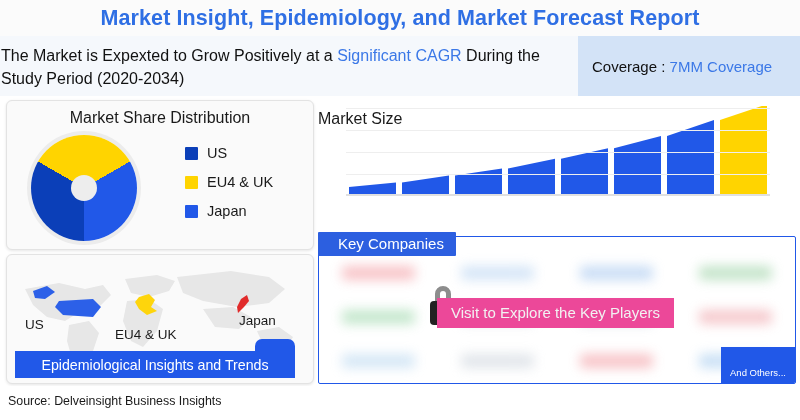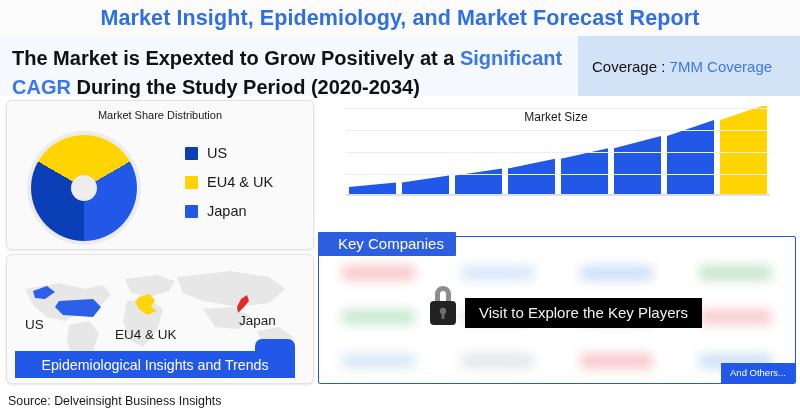--- a/index.html
+++ b/index.html
@@ -21,22 +21,22 @@
     color:#2f6fe4;font-size:21.5px;font-weight:700;letter-spacing:.1px;
     white-space:nowrap;
   }
 
   
   .subband{
     position:absolute;left:0;top:36px;width:800px;height:60px;
     background:#f5f8fc;
   }
   .subtext{
-    position:absolute;left:12px;top:8px;width:560px;
-    font-size:20px;color:#111;line-height:1.45;font-weight:bold;
+    position:absolute;left:1px;top:8px;width:560px;
+    font-size:16px;color:#111;line-height:1.45;
   }
   .subtext .hl{color:#3b78e7;}
   .coverage{
     position:absolute;left:578px;top:36px;width:222px;height:60px;
     background:#d3e3f7;
     display:flex;align-items:center;
   }
   .coverage-inner{
     padding-left:14px;font-size:15px;color:#111;white-space:nowrap;
   }
@@ -44,21 +44,21 @@
 
   
   .card{
     position:absolute;background:#fafafa;
     border:1px solid #e3e3e3;border-radius:6px;
     box-shadow:0 1px 3px rgba(0,0,0,.10);
   }
   .pie-card{left:6px;top:100px;width:306px;height:148px;}
   .pie-title{
     position:absolute;left:0;top:8px;width:306px;text-align:center;
-    font-size:11px;color:#1a1a1a;
+    font-size:16px;color:#1a1a1a;
   }
   .donut-wrap{position:absolute;left:24px;top:34px;width:106px;height:106px;}
   .donut{
     width:106px;height:106px;border-radius:50%;
     box-shadow:0 0 0 4px #ececec;
     background:conic-gradient(
         from 0deg,
         #ffd400 0deg 60deg,
         #2158e8 60deg 180deg,
         #0b3fb8 180deg 300deg,
@@ -90,22 +90,22 @@
   }
   .banner-tail{
     position:absolute;left:248px;top:84px;width:40px;height:18px;
     background:#2158e8;border-radius:7px 7px 0 0;
   }
 
   
   .ms-card{left:318px;top:100px;width:476px;height:128px;background:#fff;
            border:none;box-shadow:none;}
   .ms-title{
-    position:absolute;left:0;top:10px;width:476px;text-align:center;
-    font-size:12px;color:#1a1a1a;z-index:3;
+    position:absolute;left:0;top:10px;width:476px;text-align:left;
+    font-size:16px;color:#1a1a1a;z-index:3;
   }
   .ms-plot{position:absolute;left:28px;top:6px;width:424px;height:88px;}
   .gridline{position:absolute;left:0;width:424px;height:1px;background:#eeeeee;}
   .axisline{position:absolute;left:28px;top:94px;width:424px;height:2px;background:#e0e0e0;}
   .xaxis{position:absolute;left:28px;top:100px;width:438px;height:22px;}
   .xlabel{position:absolute;font-size:15px;color:#1a1a1a;top:0;}
   .xrule{position:absolute;top:11px;height:1px;background:#c9c9c9;}
 
   
   .kc-card{
@@ -121,28 +121,28 @@
   .logo-grid{
     position:absolute;left:0;top:14px;width:476px;height:132px;
     display:grid;grid-template-columns:repeat(4,1fr);
     grid-template-rows:repeat(3,1fr);
     filter:blur(6px);opacity:.62;
   }
   .logo-cell{display:flex;align-items:center;justify-content:center;}
   .logo-blob{width:62%;height:30%;border-radius:4px;}
   .lock{position:absolute;left:104px;top:45px;width:40px;height:46px;z-index:6;}
   .tooltip{
-    position:absolute;left:146px;top:61px;z-index:7;
-    background:#000000;color:#f2f2f2;
+    position:absolute;left:118px;top:61px;z-index:7;
+    background:#ec4899;color:#f2f2f2;
     font-size:15px;padding:6px 14px 7px 14px;white-space:nowrap;
   }
   .and-others{
     position:absolute;right:0;bottom:0;z-index:6;
     background:#2158e8;color:#fff;font-size:9.5px;
-    padding:4px 9px 5px 9px;
+    padding:20px 9px 5px 9px;
   }
 
   
   .footer{position:absolute;left:0;top:386px;width:800px;height:34px;background:#fff;}
   .source{position:absolute;left:8px;top:8px;font-size:12.4px;color:#1a1a1a;}
   .brand{position:absolute;right:10px;top:6px;display:flex;align-items:center;}
   .brand-txt{font-size:14.5px;color:#1f4fa8;letter-spacing:.2px;font-weight:600;}
 </style>
 </head>
 <body>

